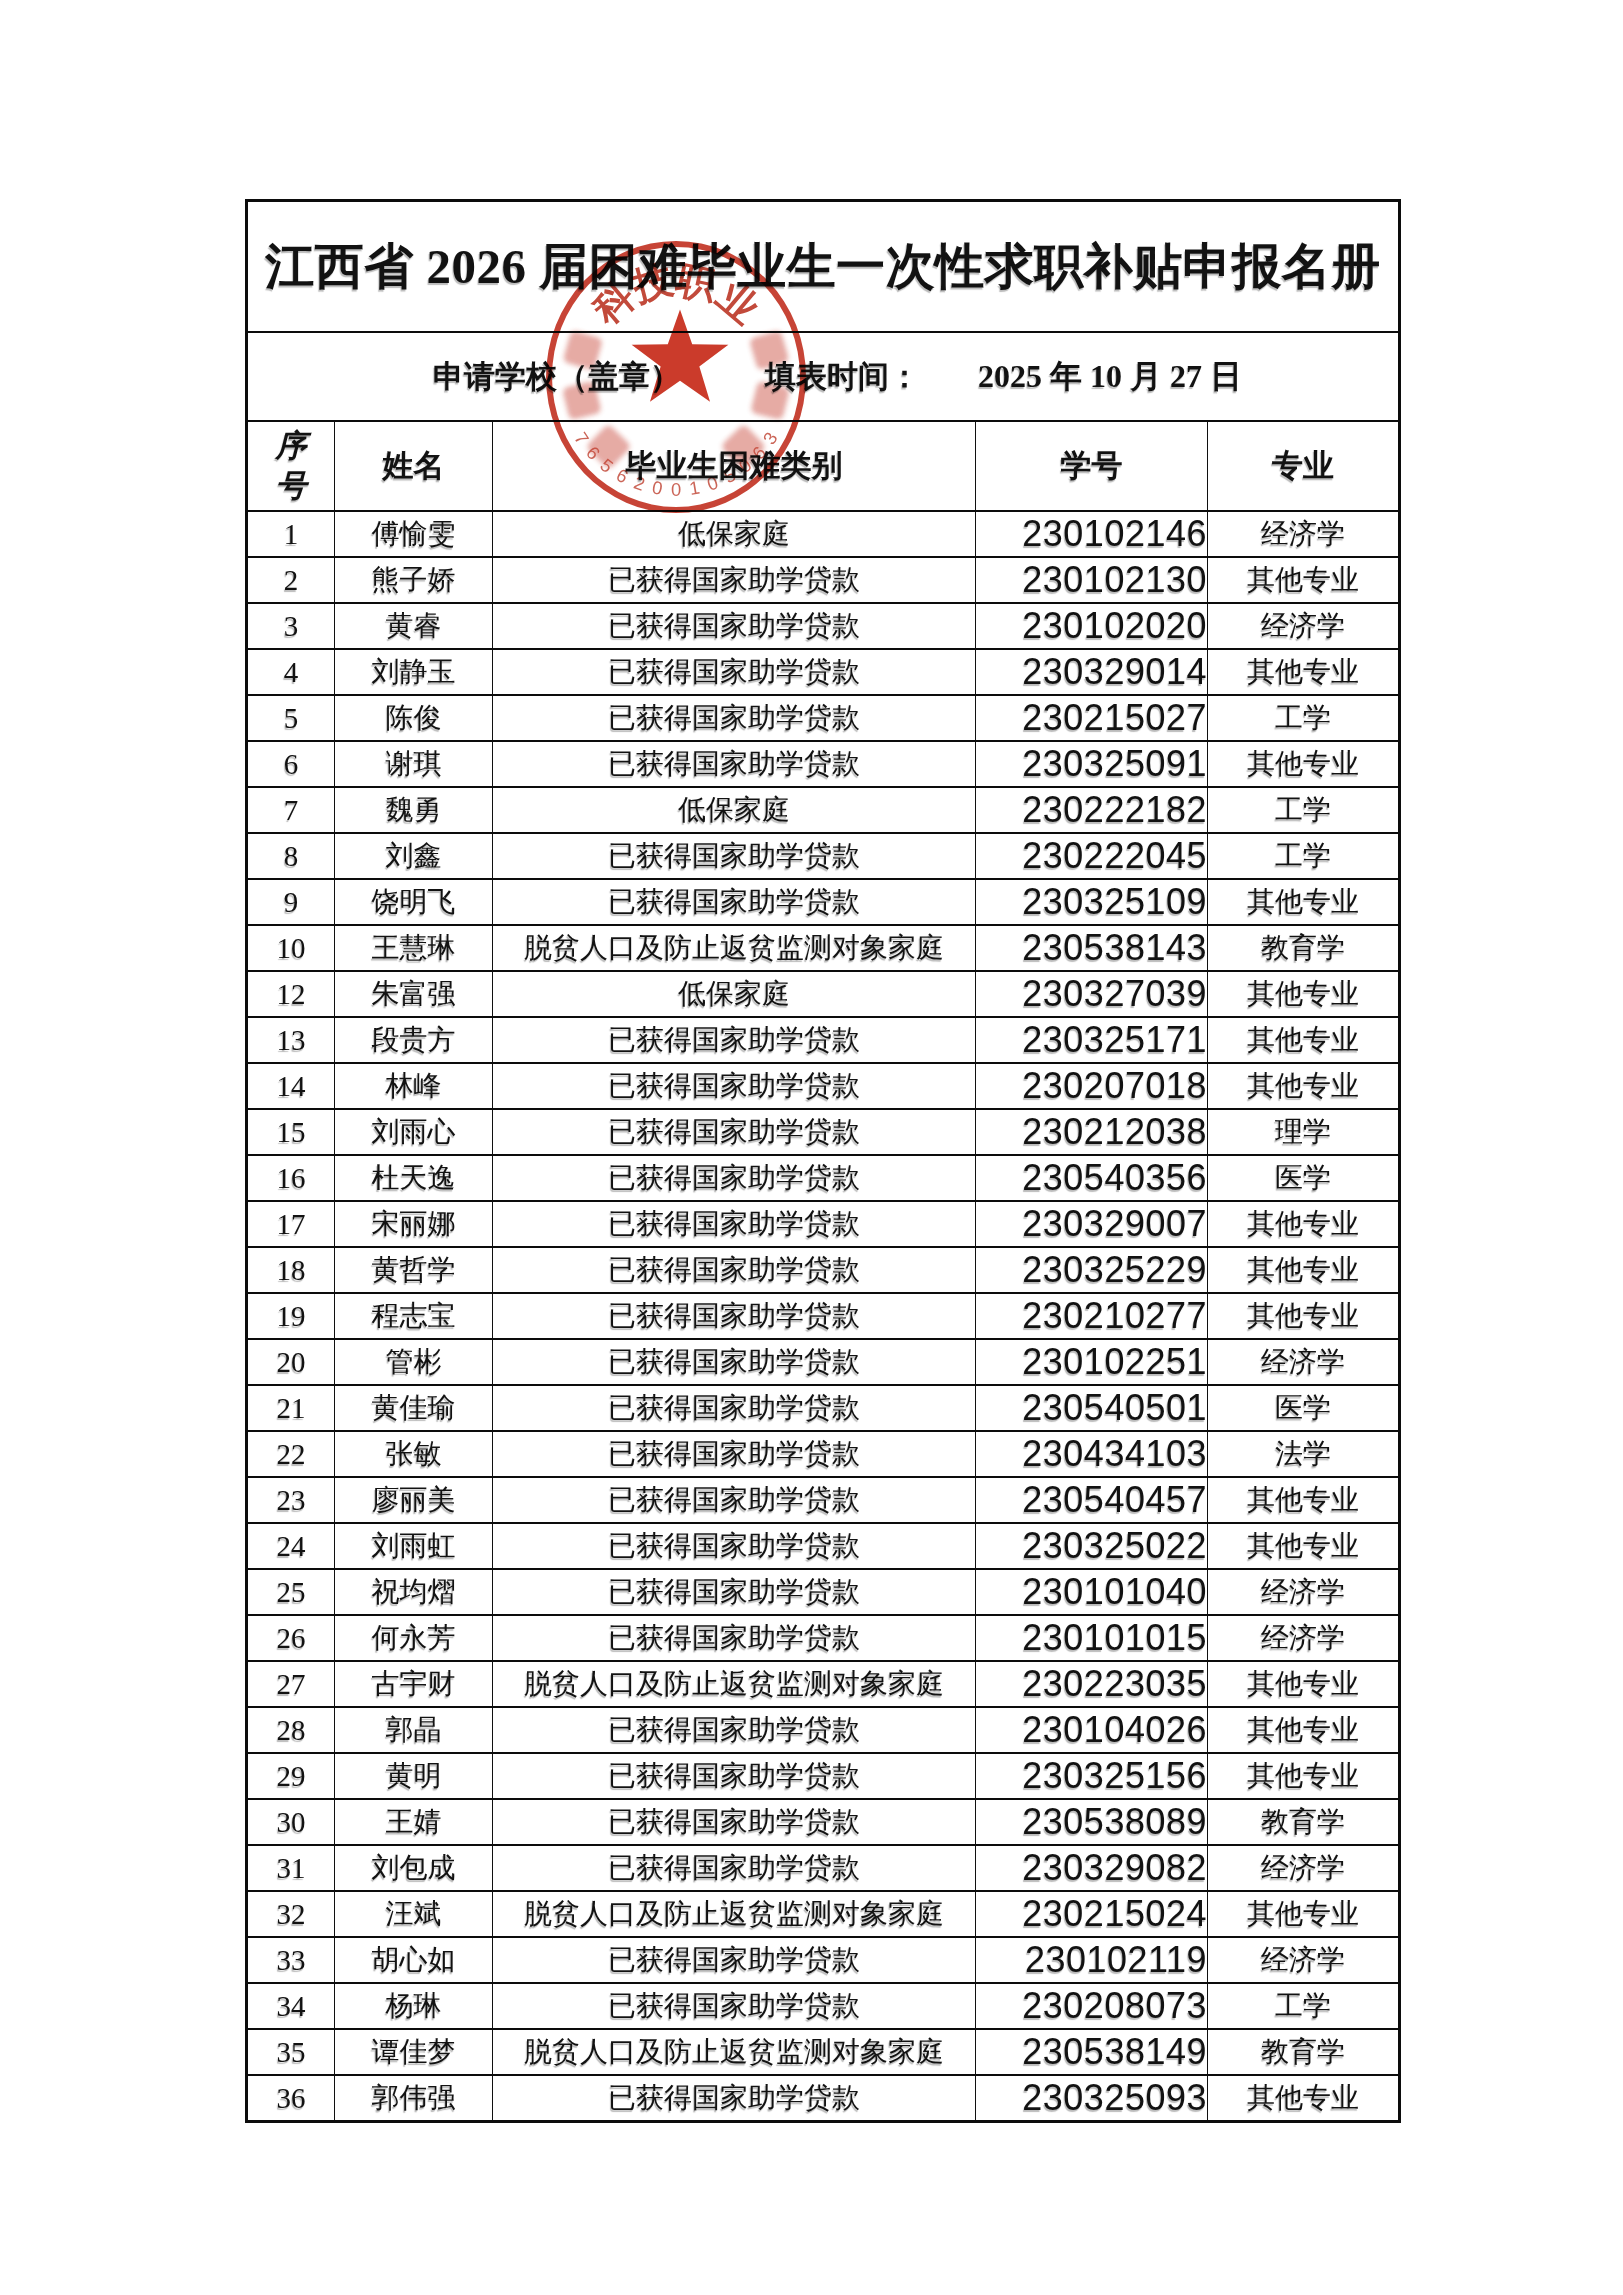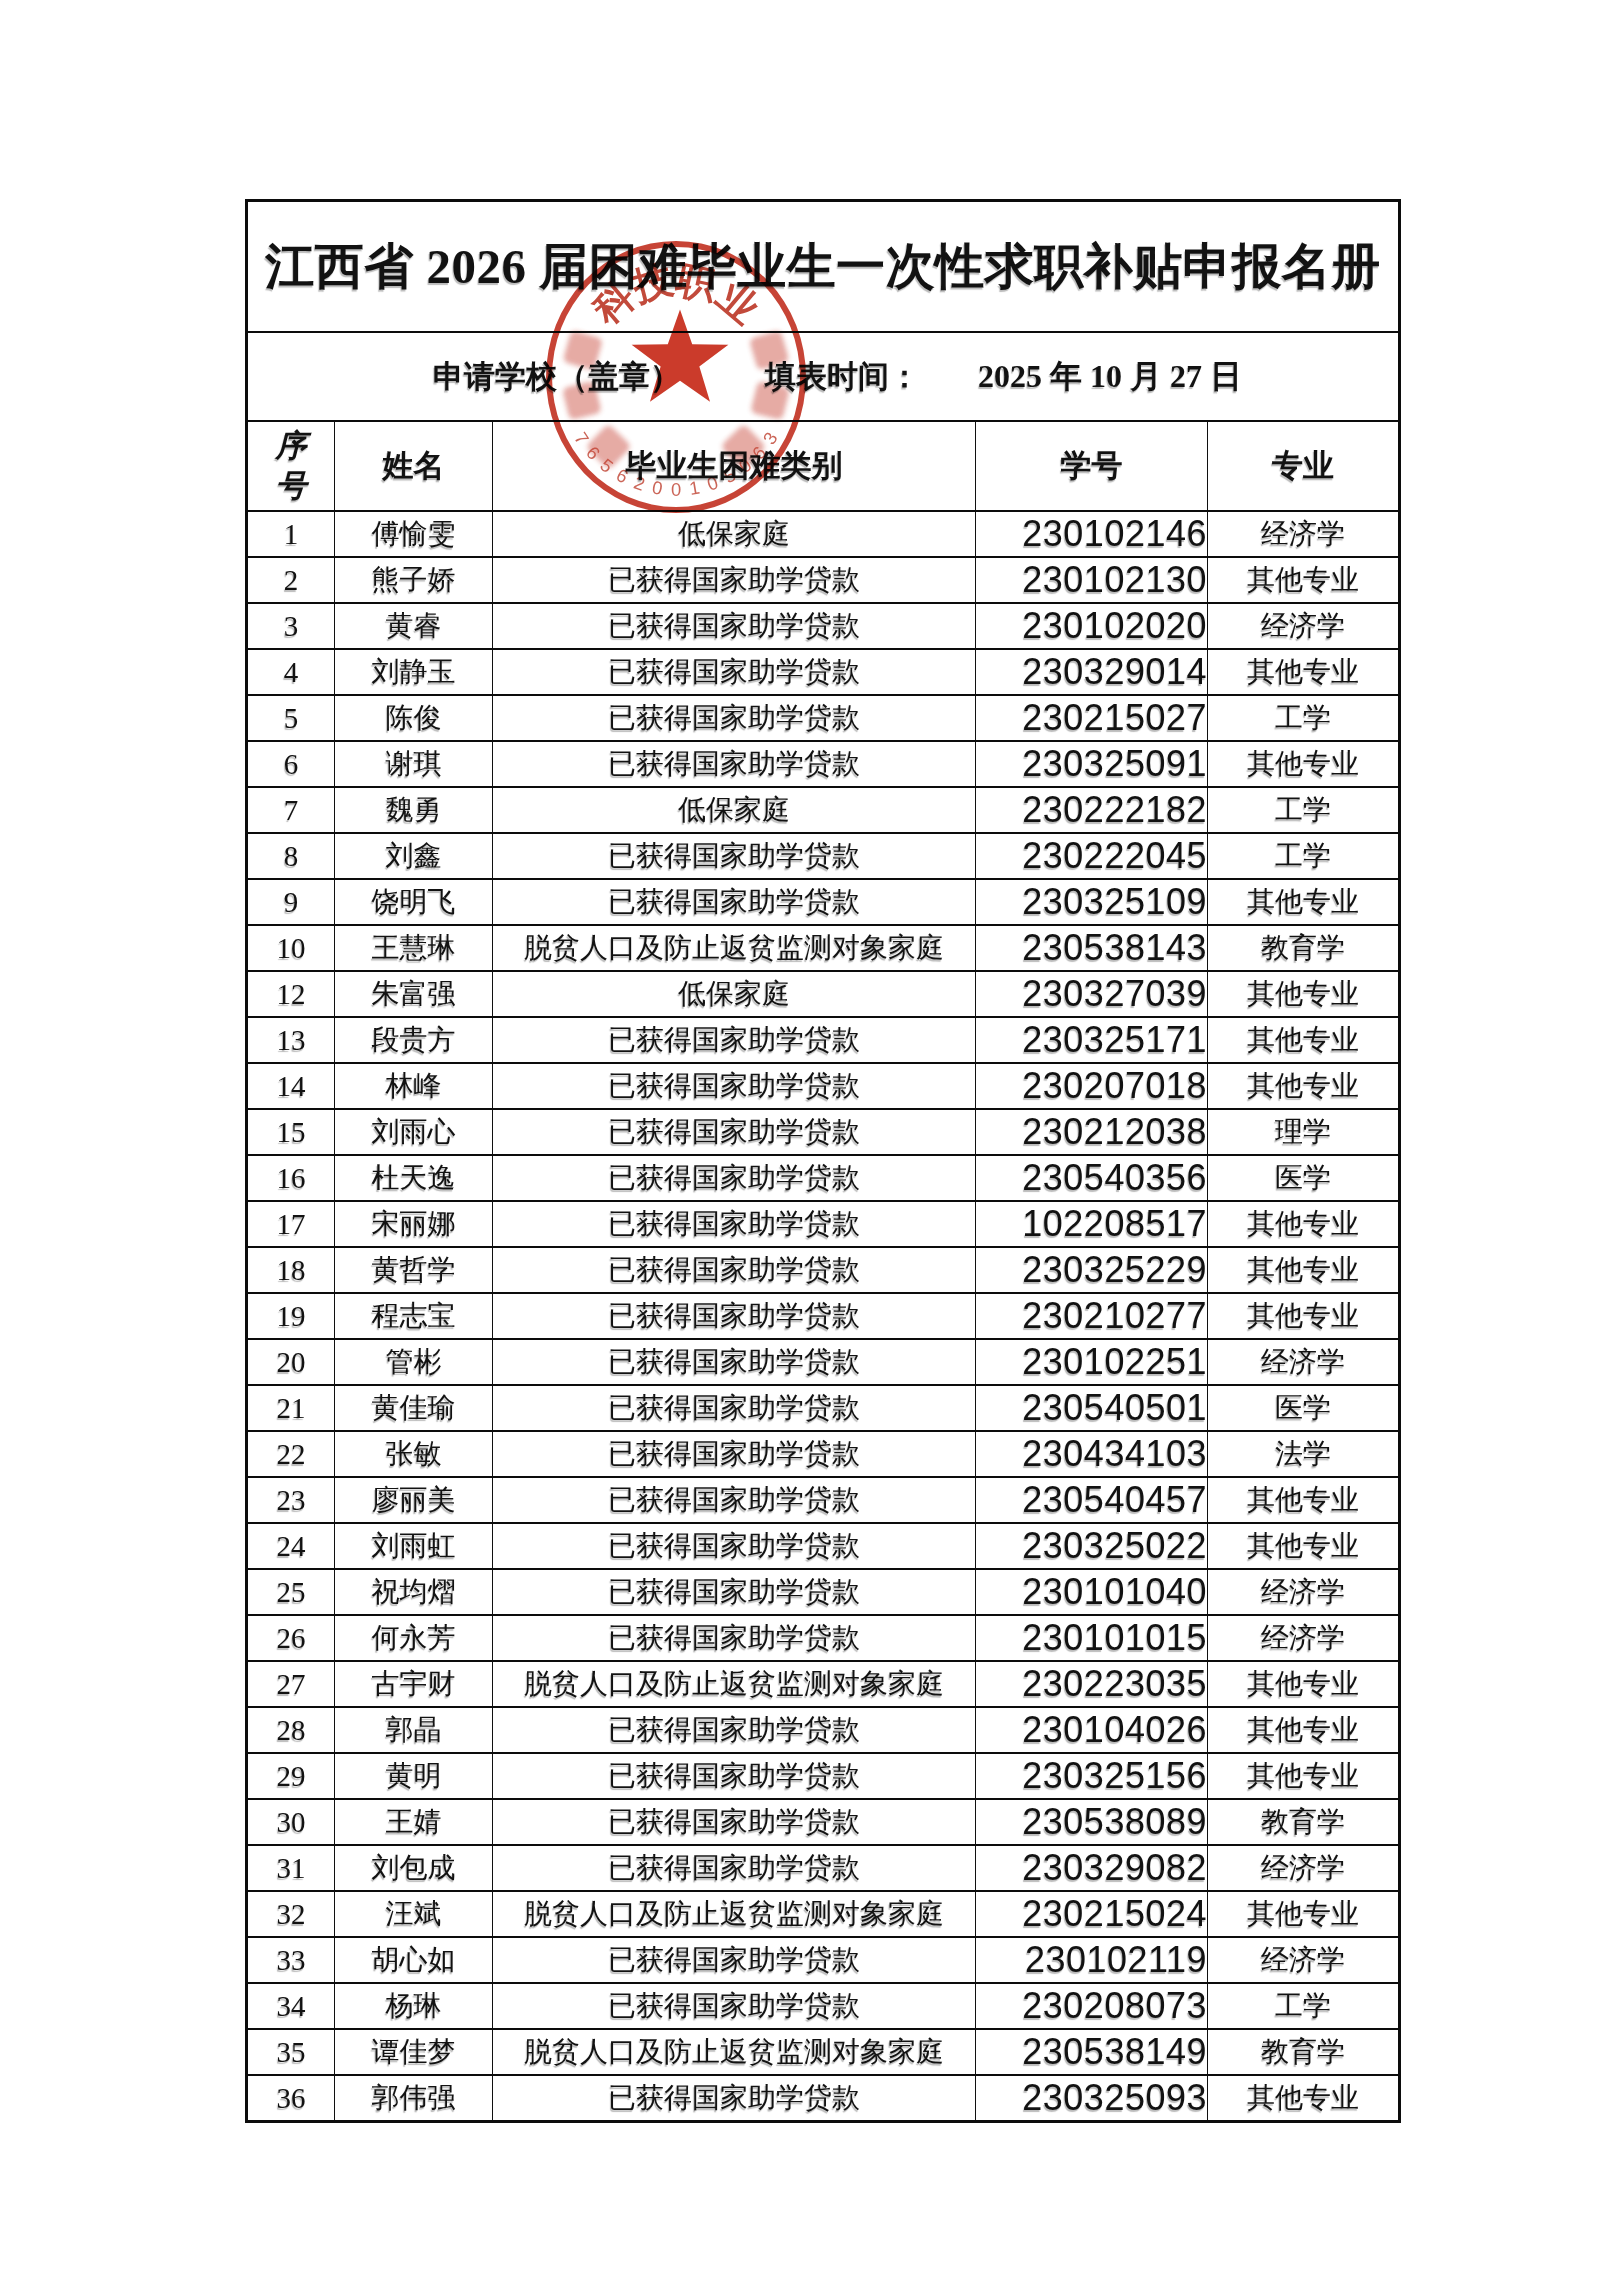--- a/index.html
+++ b/index.html
@@ -254,21 +254,21 @@
           <td class="c-no">16</td>
           <td class="c-name">杜天逸</td>
           <td class="c-category">已获得国家助学贷款</td>
           <td class="c-student_id">230540356</td>
           <td class="c-major">医学</td>
         </tr>
         <tr class="body-row">
           <td class="c-no">17</td>
           <td class="c-name">宋丽娜</td>
           <td class="c-category">已获得国家助学贷款</td>
-          <td class="c-student_id">102208517</td>
+          <td class="c-student_id">230329007</td>
           <td class="c-major">其他专业</td>
         </tr>
         <tr class="body-row">
           <td class="c-no">18</td>
           <td class="c-name">黄哲学</td>
           <td class="c-category">已获得国家助学贷款</td>
           <td class="c-student_id">230325229</td>
           <td class="c-major">其他专业</td>
         </tr>
         <tr class="body-row">

